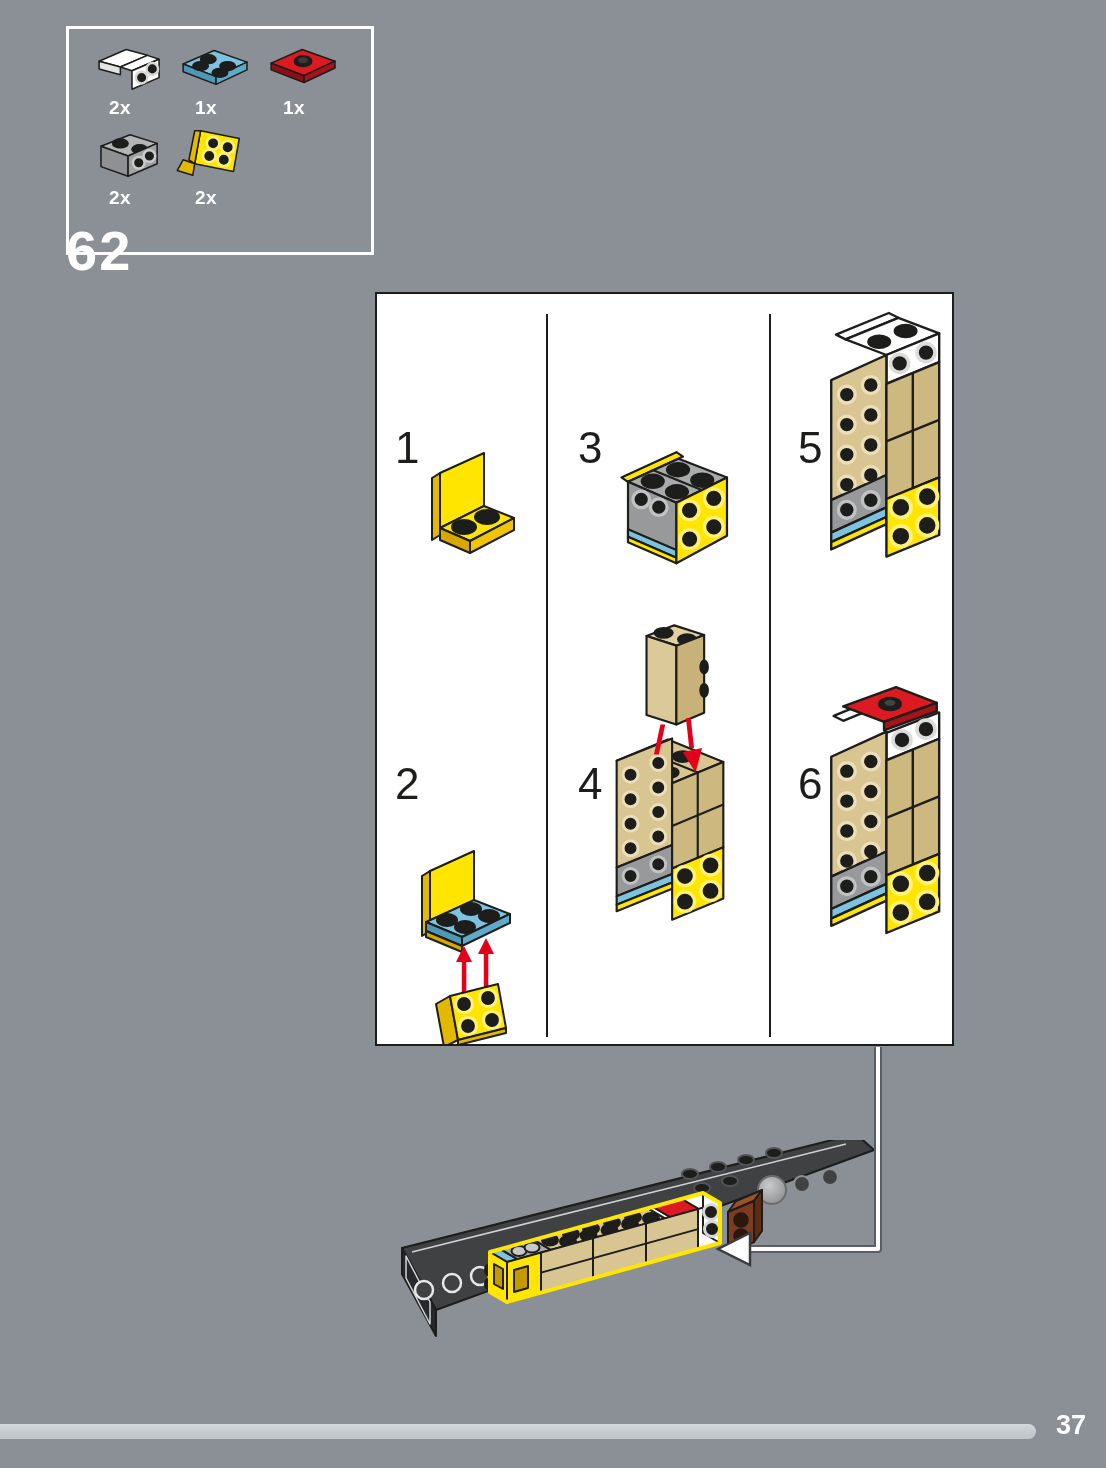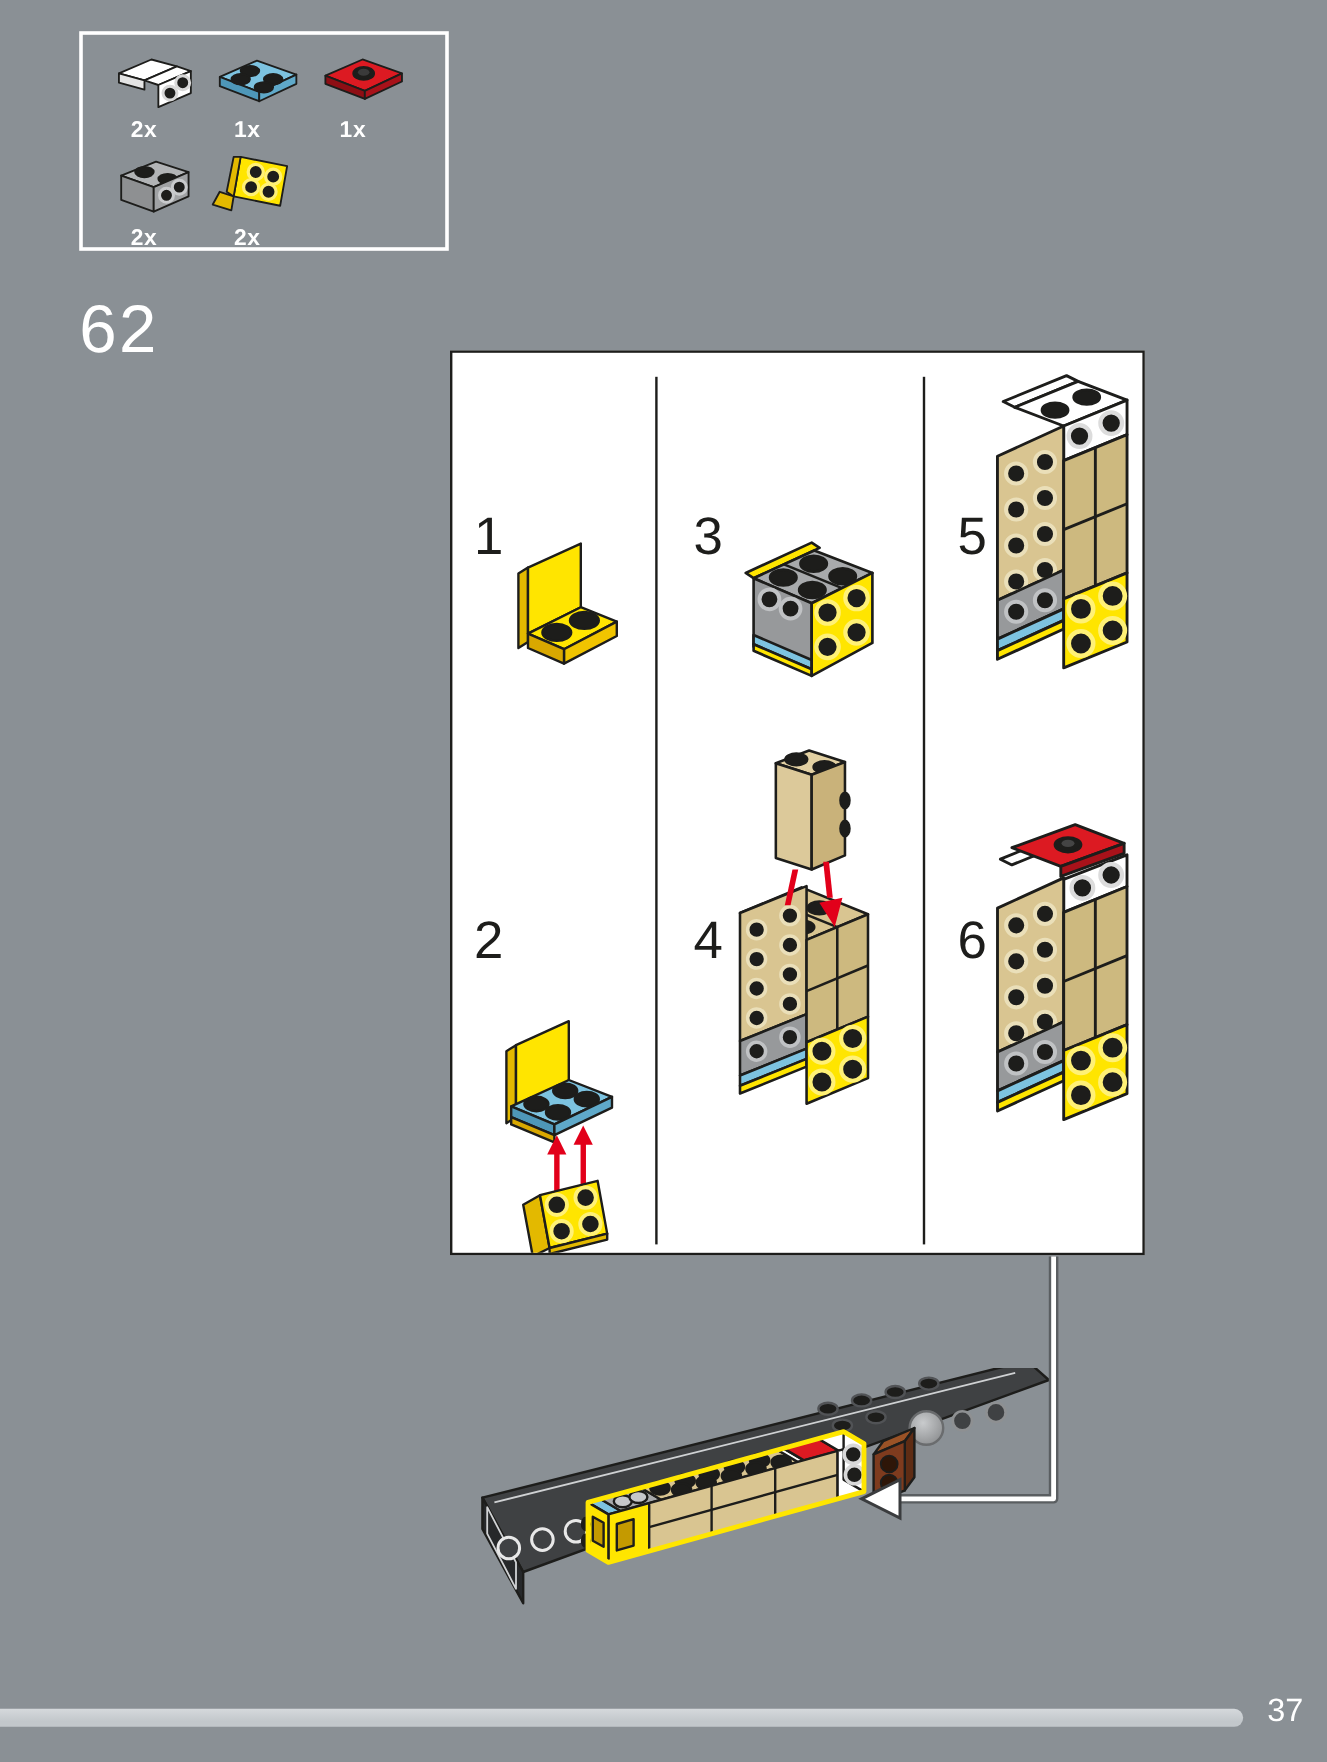--- a/index.html
+++ b/index.html
@@ -3,32 +3,32 @@
 <meta charset="utf-8">
 <style>
   html,body{margin:0;padding:0;}
   body{
     width:1106px;height:1468px;position:relative;overflow:hidden;
     background:#8A9095;
     font-family:"Liberation Sans", sans-serif;
   }
   
   .parts-box{
-    position:absolute;left:66px;top:26px;width:308px;height:183px;
+    position:absolute;left:66px;top:26px;width:308px;height:229px;
     border:3px solid #FFFFFF;box-sizing:border-box;
   }
   .part-cell{position:absolute;width:92px;}
   .part-cell .qty{
     color:#FFFFFF;font-size:19px;font-weight:bold;letter-spacing:.5px;
     padding-left:22px;margin-top:-2px;
   }
   
   .step-number{
     position:absolute;left:66px;top:218px;color:#FFFFFF;
-    font-size:56px;font-weight:400;letter-spacing:2px;margin-top:23px;
+    font-size:56px;font-weight:700;letter-spacing:2px;
   }
   
   .main-box{
     position:absolute;left:375px;top:292px;width:579px;height:754px;
     background:#FFFFFF;border:2px solid #1D1D1B;box-sizing:border-box;
   }
   .divider{position:absolute;top:20px;height:723px;width:2px;background:#1D1D1B;}
   .divider.d1{left:169px;}
   .divider.d2{left:392px;}
   .substep-label{
@@ -39,21 +39,21 @@
   .sl5{left:421px;top:132px;} .sl6{left:421px;top:468px;}
   .ill{position:absolute;}
   
   .progress-bar{
     position:absolute;left:0;top:1424px;width:1036px;height:15px;
     background:linear-gradient(180deg,#D5D9DC 0%,#C2C7CB 70%);
     border-radius:0 8px 8px 0;
   }
   .page-number{
     position:absolute;left:1048px;top:1410px;width:46px;text-align:center;
-    color:#FFFFFF;font-size:27px;font-weight:400;
+    color:#FFFFFF;font-size:27px;font-weight:700;
   }
   .overlay{position:absolute;left:0;top:0;pointer-events:none;}
   .scene{position:absolute;left:390px;top:1140px;}
 </style>
 </head>
 <body>
 
 <div class="parts-box">
 
   <div class="part-cell" style="left:18px;top:8px;">

